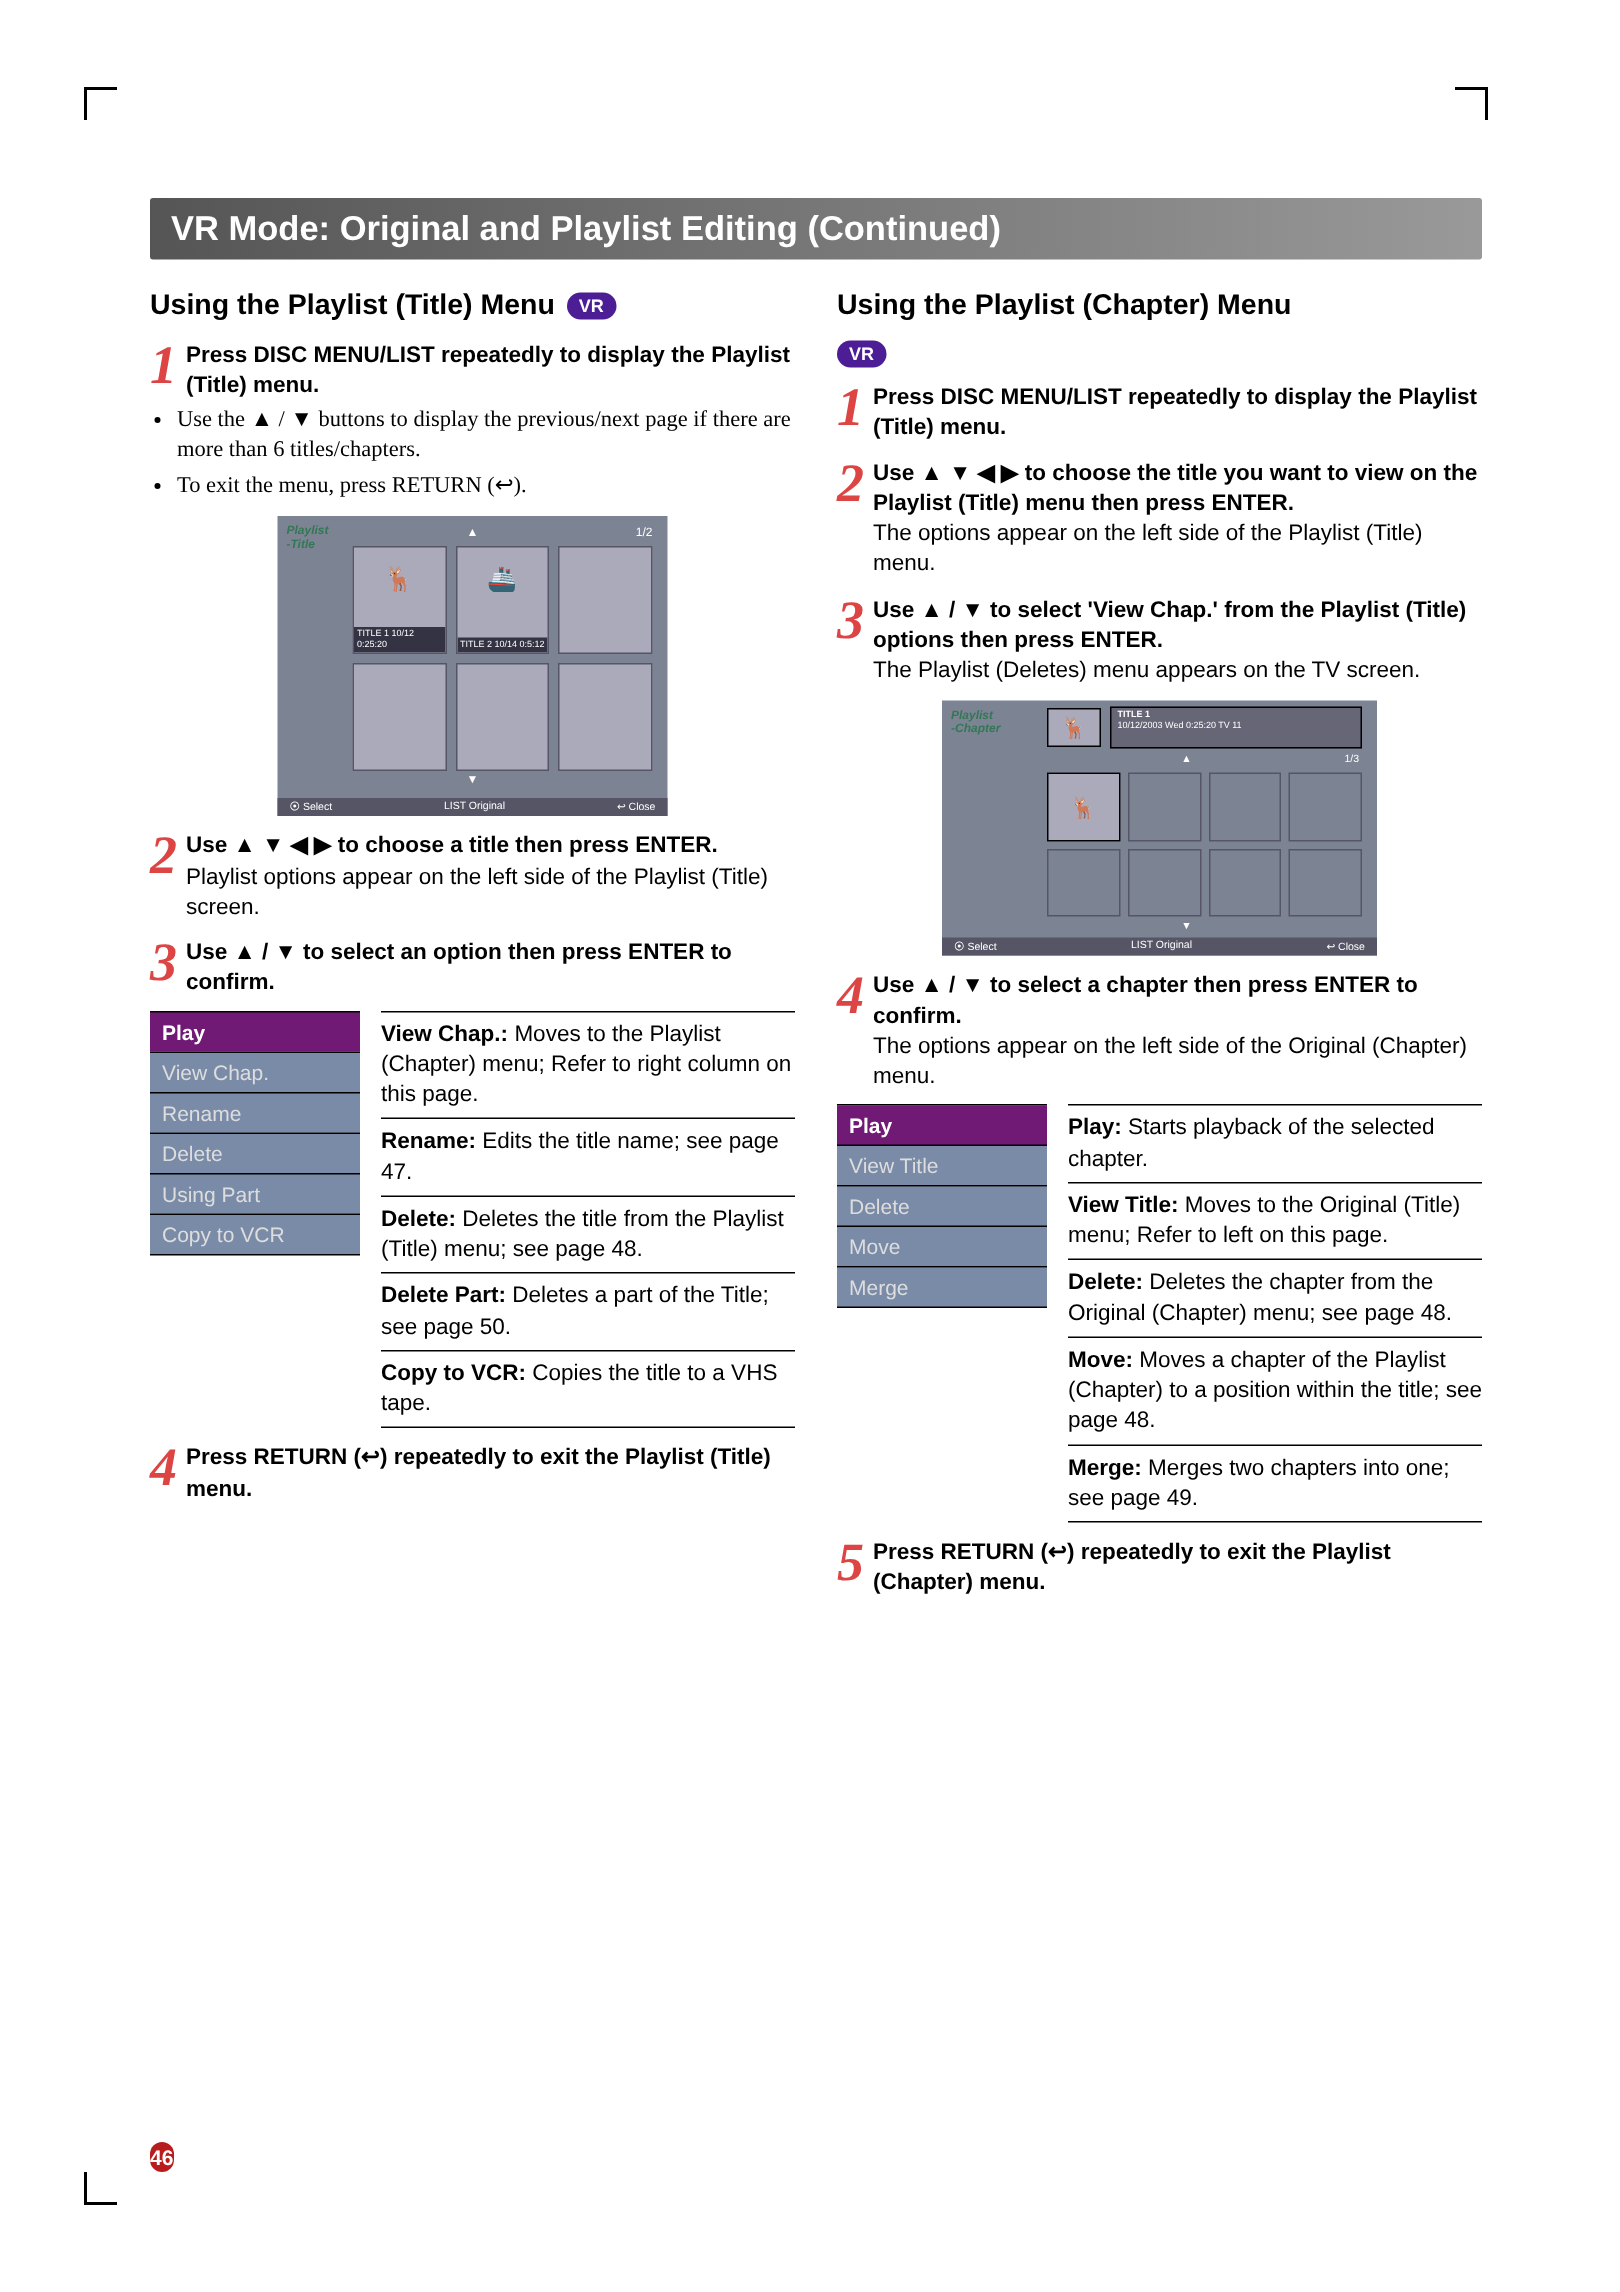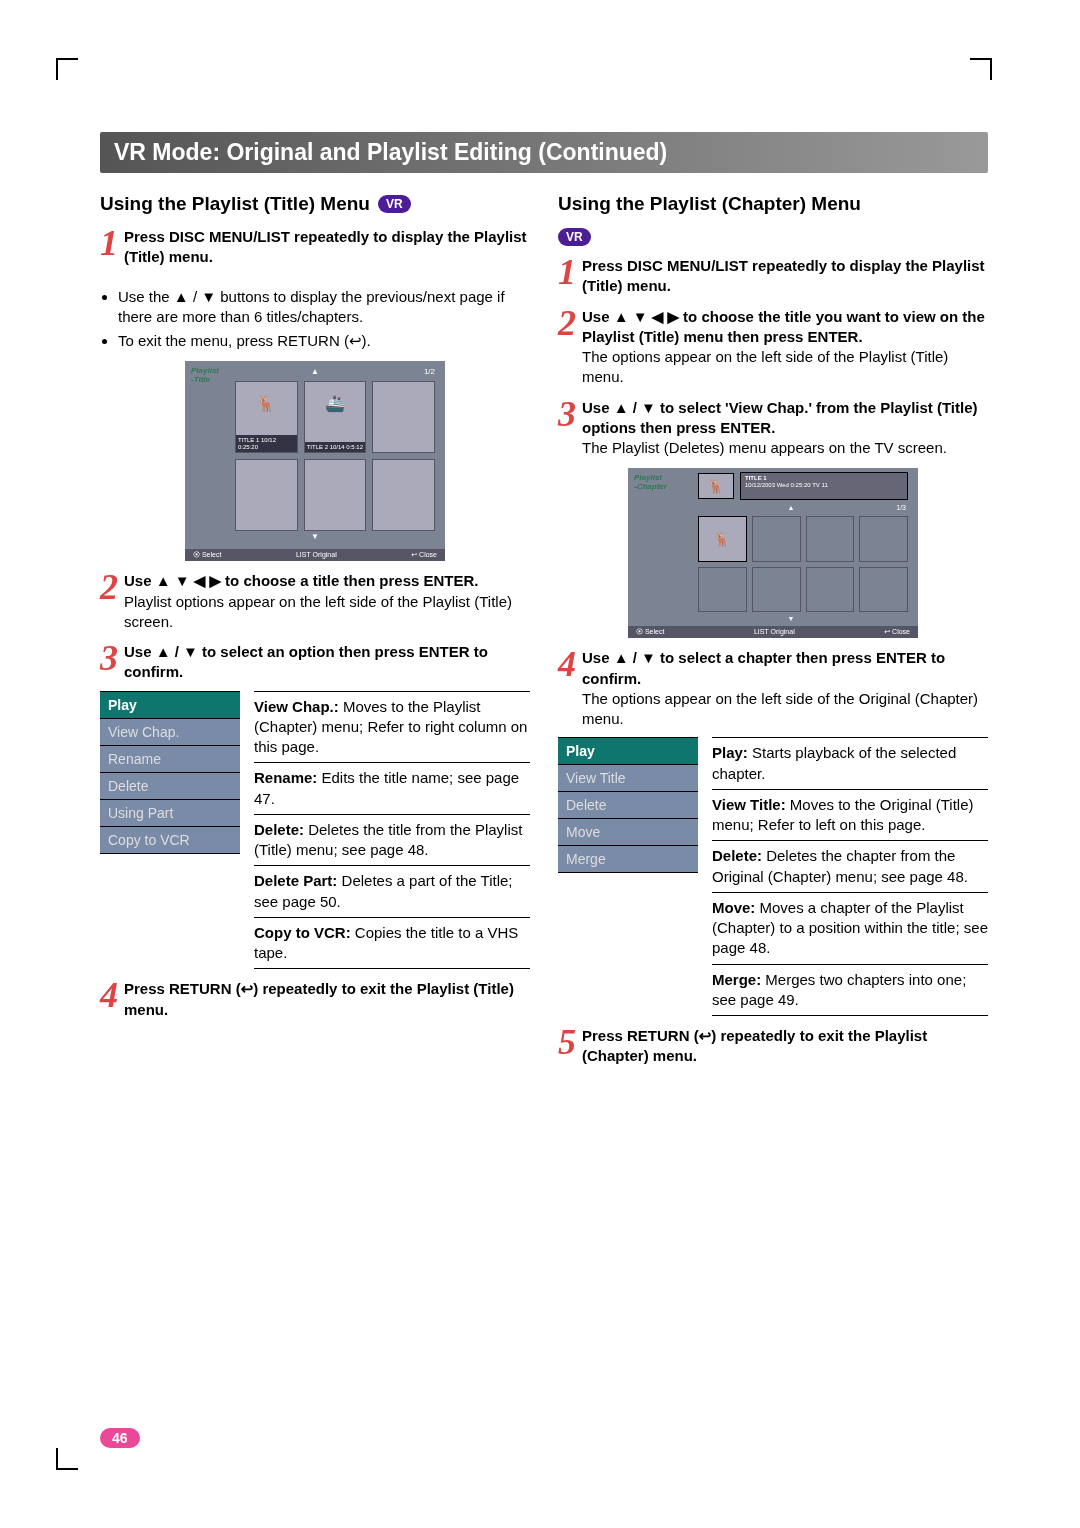--- a/index.html
+++ b/index.html
@@ -73,22 +73,23 @@
   color: #d44;
   line-height: 0.8;
   margin-top: 2px;
 }
 .step-text {
   font-size: 15px;
   line-height: 1.35;
 }
 .step-text .bold { font-weight: bold; }
 .bullet-list {
-  margin: 19px 0 6px 18px;
+  margin: 2px 0 6px 18px;
   padding: 0;
+  font-family: Liberation Serif, serif;
 }
 .bullet-list li {
   font-size: 15px;
   line-height: 1.35;
   margin-bottom: 4px;
   list-style: disc;
 }
 .two-col {
   display: flex;
   gap: 14px;
@@ -101,21 +102,21 @@
   border-collapse: collapse;
   width: 100%;
   font-size: 14px;
 }
 .menu-box td {
   border-top: 1px solid #000;
   border-bottom: 1px solid #000;
   padding: 5px 8px;
 }
 .menu-box tr.highlight td {
-  background: #0f766e;
+  background: #701a75;
   color: #fff;
   font-weight: bold;
 }
 .menu-box tr.dim td {
   background: #7a8ba8;
   color: #ddd;
 }
 .defs {
   flex: 1;
   font-size: 15px;
@@ -250,26 +251,26 @@
   font-size: 14px;
 }
 .osd2 .ch.empty { background: #7c8494; border: 1px solid #556; }
 .osd2 .arrow-up { position:absolute; top:36px; left:55%; font-size:7px;}
 .osd2 .arrow-down { position:absolute; bottom:16px; left:55%; font-size:7px;}
 .osd2 .pager { position:absolute; top:36px; right:12px; font-size:7px;}
 .page-badge {
   position: absolute;
   left: 100px;
   bottom: 80px;
-  background: #ec4899;
+  background: #b91c1c;
   color: #fff;
   font-weight: bold;
   font-size: 14px;
   border-radius: 12px;
-  padding: 2px 12px;
+  padding: 2px 0;
 }
 </style>
 </head>
 <body>
 
 <div class="page">
   <div class="crop-tl"></div>
   <div class="crop-tr"></div>
   <div class="crop-bl"></div>
 

